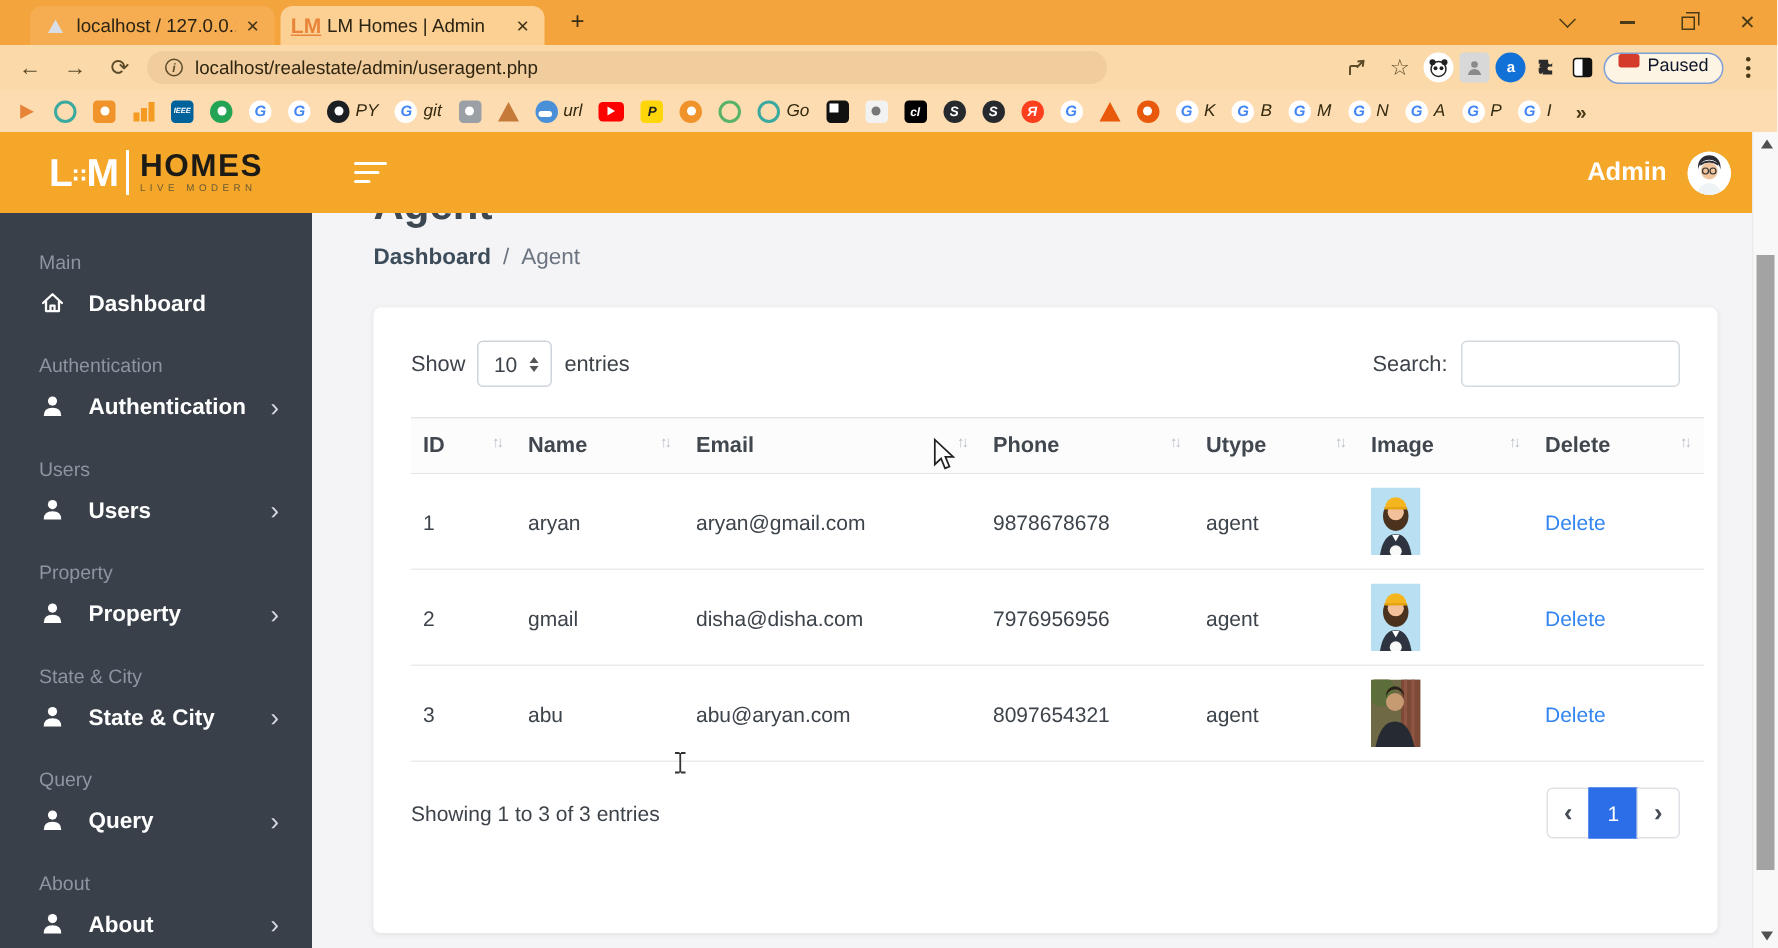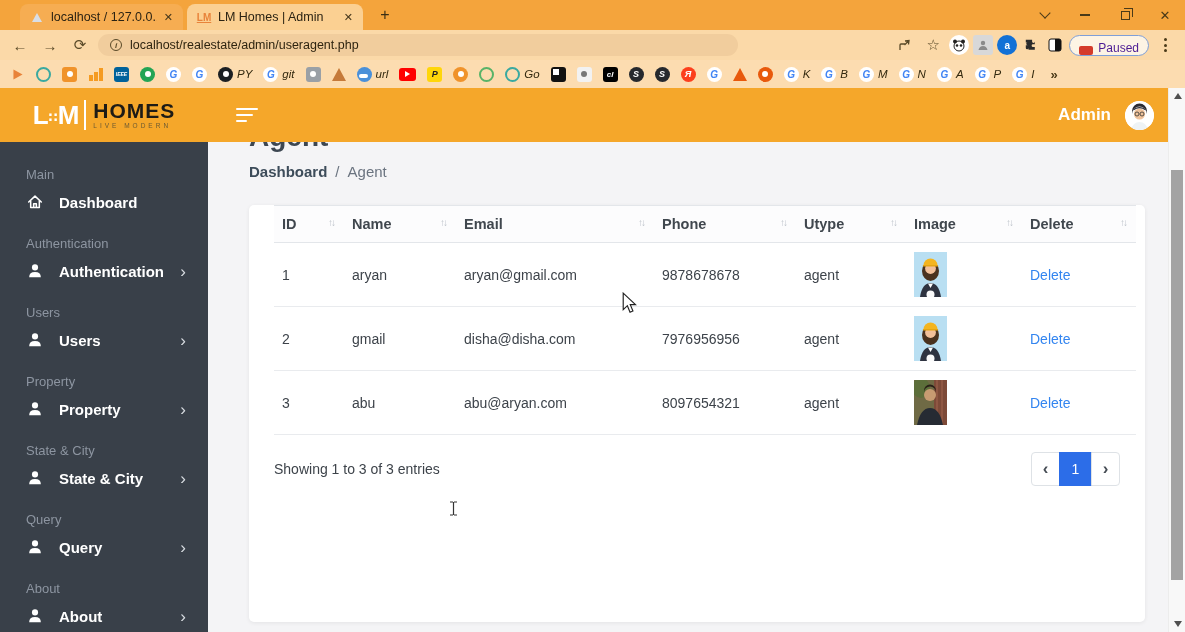--- a/index.html
+++ b/index.html
@@ -10,38 +10,38 @@
   
   .tabstrip { height:30px; background:#f4a43c; display:flex; align-items:center; position:relative; }
   .tab { height:26px; margin-top:4px; display:flex; align-items:center; gap:7px; padding:0 10px; border-radius:8px 8px 0 0; font-size:12.5px; color:#2b2313; }
   .tab.inactive { background:#f6ad52; width:163px; margin-left:20px; }
   .tab.active { background:#fbd092; width:176px; margin-left:4px; }
   .tab .t-title { flex:1; white-space:nowrap; overflow:hidden; }
   .tab .t-close { font-size:11px; color:#43351a; cursor:default; }
   .favicon { width:14px; height:14px; flex:0 0 14px; display:flex; align-items:center; justify-content:center; font-size:7px; font-weight:bold; }
   .fav-pma { color:#e9eef5; background:transparent; }
   .fav-pma i { display:block; width:0; height:0; border-left:5px solid transparent; border-right:5px solid transparent; border-bottom:9px solid #d9dee6; }
-  .fav-lm { color:#e8833a; font-size:10px; letter-spacing:0;text-decoration:underline; }
+  .fav-lm { color:#e8833a; font-size:14px; letter-spacing:0;text-decoration:underline; }
   .newtab { width:24px; height:24px; margin-left:10px; display:flex; align-items:center; justify-content:center; font-size:16px; color:#3a2e15; }
   .win-controls { position:absolute; right:0; top:0; height:30px; display:flex; align-items:center; }
   .win-btn { width:40px; height:30px; display:flex; align-items:center; justify-content:center; color:#4a3a18; }
   .wc-chevron { width:8px; height:8px; border-right:1.6px solid #4a3a18; border-bottom:1.6px solid #4a3a18; transform:rotate(45deg); margin-top:-4px; }
   .wc-min { width:10px; height:1.8px; background:#4a3a18; }
   .wc-restore { width:9px; height:9px; border:1.4px solid #4a3a18; position:relative; background:transparent; }
   .wc-restore::before { content:""; position:absolute; left:2px; top:-4px; width:8px; height:8px; border-top:1.4px solid #4a3a18; border-right:1.4px solid #4a3a18; }
   .wc-close { font-size:13px; }
 
   .toolbar { height:30px; background:#fbd9a8; display:flex; align-items:center; padding:0 8px; gap:6px; }
   .nav-ic { width:24px; height:24px; display:flex; align-items:center; justify-content:center; color:#5a4a28; font-size:15px; }
   .urlbar { flex:0 0 640px; height:22px; background:#f1cd9d; border-radius:11px; display:flex; align-items:center; padding:0 12px; gap:8px; }
   .info-ic { width:12px; height:12px; border:1.2px solid #5a4a28; border-radius:50%; font-size:8px; color:#5a4a28; display:flex; align-items:center; justify-content:center; font-style:italic; font-weight:bold; }
   .url-text { font-size:12.5px; color:#2e2410; }
   .tb-right { display:flex; align-items:center; gap:4px; margin-left:auto; }
   .ext-ic { width:20px; height:20px; border-radius:50%; display:flex; align-items:center; justify-content:center; font-size:10px; font-weight:bold; }
-  .paused-pill { height:21px; border:1.5px solid #7e9fd8; border-radius:11px; background:#fdf4e4; display:flex; align-items:flex-end; gap:5px; padding:0 9px; color:#4c1d95; font-size:12px; }
+  .paused-pill { height:21px; border:1.5px solid #7e9fd8; border-radius:11px; background:#fdf4e4; display:flex; align-items:flex-start; gap:5px; padding:0 9px; color:#0f172a; font-size:12px; }
   .paused-ic { width:14px; height:9px; background:#d43b2a; border-radius:2px; }
   .kebab { display:flex; flex-direction:column; gap:2.5px; width:24px; align-items:center; }
   .kebab i { width:3px; height:3px; border-radius:50%; background:#4a3a18; }
 
   .bmbar { height:28px; background:#fcdcb0; display:flex; align-items:center; padding:0 8px; gap:5px; overflow:hidden; }
   .bm { display:flex; align-items:center; gap:4px; padding:0 3px; font-size:11.5px; color:#33290f; flex:0 0 auto; }
   .bi { width:15px; height:15px; border-radius:50%; display:inline-block; position:relative; }
   .bi.sq { border-radius:3px; }
   .bi.ring { background:transparent !important; border:2.5px solid; }
   .bi.txt { display:flex; align-items:center; justify-content:center; font-weight:bold; }
@@ -467,20 +467,37 @@
           <div class="page-title">Agent</div>
         </div>
         <div class="breadcrumb">
           <span class="bc-home">Dashboard</span>
           <span>/</span>
           <span>Agent</span>
         </div>
 
         <div class="card">
 
+          <div class="controls">
+            <div class="length">
+              <span>Show</span>
+              <span class="select-box">
+                <span>10</span>
+                <span class="sel-arrows">
+                    <i class="up"></i>
+                    <i class="dn"></i>
+                  </span>
+              </span>
+              <span>entries</span>
+            </div>
+            <div class="searchbox">
+              <span>Search:</span>
+              <input type="text" value="" style="">
+            </div>
+          </div>
 
           <table class="dt">
             <colgroup>
                 <col style="width:70px">
                 <col style="width:112px">
                 <col style="width:198px">
                 <col style="width:142px">
                 <col style="width:110px">
                 <col style="width:116px">
                 <col style="width:114px">

